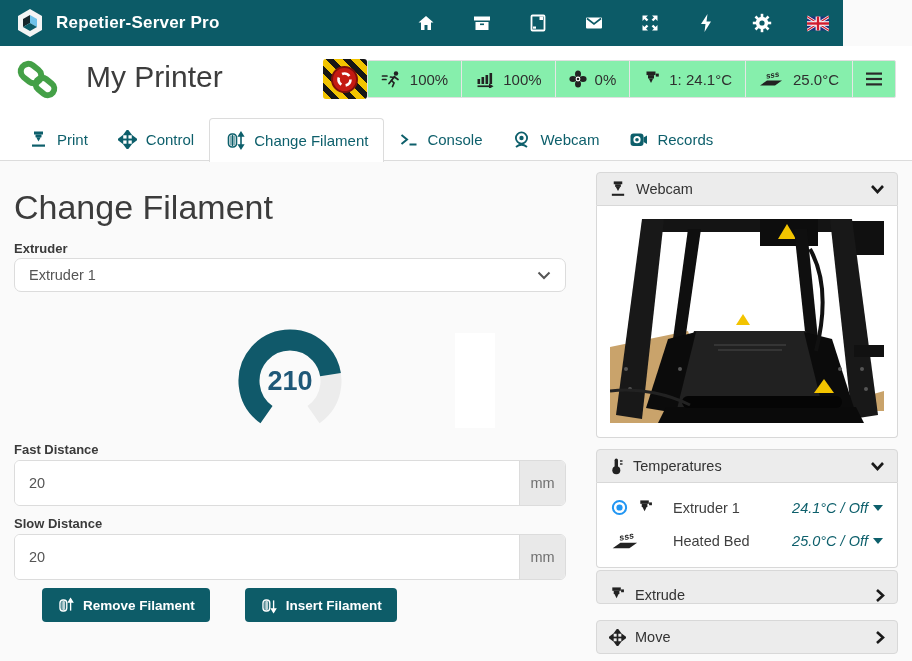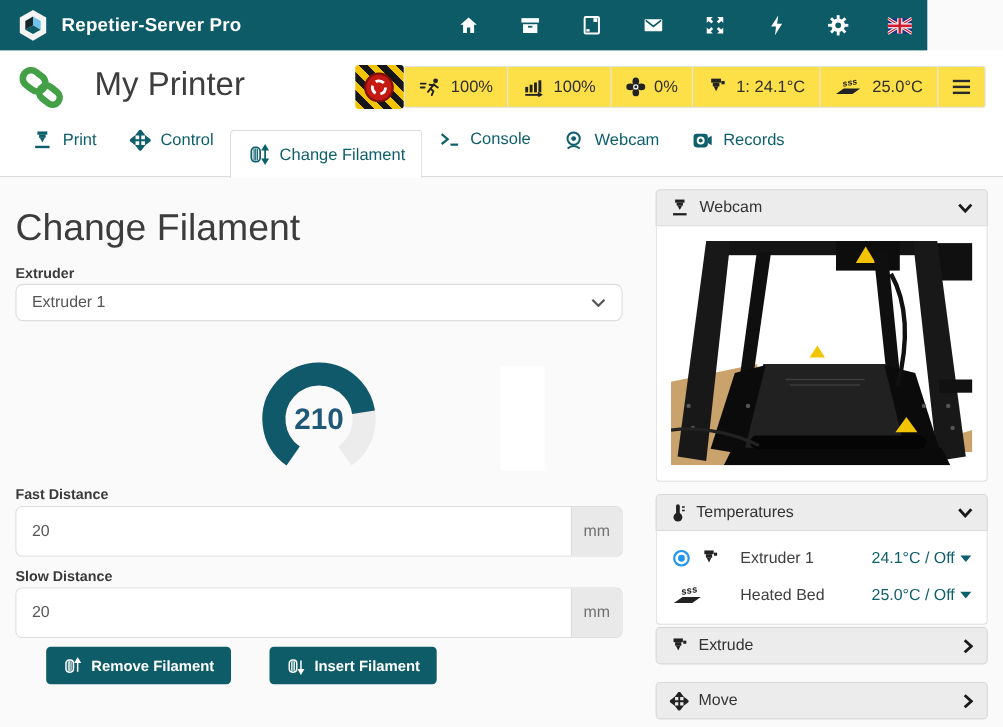--- a/index.html
+++ b/index.html
@@ -15,26 +15,26 @@
   .navicon { width:22px; height:22px; display:flex; align-items:center; justify-content:center; cursor:pointer; }
 
   
   .headerband { position:absolute; left:0; top:46px; width:912px; height:115px; background:#fff; border-bottom:1px solid #dcdcdc; }
   .linkicon { position:absolute; left:14px; top:56px; }
   .printer-title { position:absolute; left:86px; top:60px; font-size:30px; font-weight:500; color:#3d3d3d; }
 
   .statusrow { position:absolute; right:16px; top:59px; display:flex; align-items:center; }
   .estop { width:44px; height:40px; border-radius:3px; background:repeating-linear-gradient(45deg,#f2c400 0 6px,#161616 6px 12px); position:relative; cursor:pointer; }
   .estop-inner { position:absolute; left:50%; top:50%; width:27px; height:27px; margin:-13.5px 0 0 -13.5px; background:#c51a12; border:2px solid #7e0f0a; border-radius:50%; display:flex; align-items:center; justify-content:center; }
-  .statusgroup { display:flex; align-items:flex-start; height:38px; background:#fde047; border:1px solid #e0e0e0; border-radius:2px; }
+  .statusgroup { display:flex; align-items:flex-start; height:38px; background:#86efac; border:1px solid #e0e0e0; border-radius:2px; }
   .seg { display:flex; align-items:center; gap:8px; padding:0 13px; height:100%; border-left:1px solid #e6e6e6; font-size:15px; color:#2f2f2f; cursor:pointer; }
   .seg:first-child { border-left:none; }
 
   
-  .tabs { position:absolute; left:14px; top:118px; height:43px; display:flex; align-items:flex-start; }
+  .tabs { position:absolute; left:14px; top:118px; height:43px; display:flex; align-items:center; }
   .tab { display:flex; align-items:center; gap:9px; padding:0 15px; color:#0d5f6b; font-size:15px; cursor:pointer; }
   .tab.active { background:#fff; border:1px solid #dcdcdc; border-bottom:none; border-radius:4px 4px 0 0; position:relative; z-index:2; height:44px; }
 
   
   .h1 { position:absolute; left:14px; top:188px; font-size:34px; font-weight:500; color:#3c3c3c; }
   .flabel { position:absolute; font-size:13px; font-weight:700; color:#3a3a3a; }
   .selectbox { position:absolute; left:14px; top:258px; width:552px; height:34px; background:#fff; border:1px solid #dcdcdc; border-radius:7px; display:flex; align-items:center; padding:0 14px; font-size:14.5px; color:#555; cursor:pointer; }
   .selectbox .chev { margin-left:auto; display:flex; }
 
   .gauge-wrap { position:absolute; left:235px; top:326px; width:110px; height:110px; }
@@ -50,21 +50,21 @@
 
   
   .panelhdr { position:absolute; left:596px; width:302px; height:34px; background:#ececec; border:1px solid #d8d8d8; border-radius:4px; display:flex; align-items:center; gap:9px; padding:0 12px; font-size:14.5px; font-weight:500; color:#333; cursor:pointer; }
   .panelhdr.open { border-radius:4px 4px 0 0; }
   .panelhdr .chev { margin-left:auto; display:flex; }
   .panelbody { position:absolute; left:596px; width:302px; background:#fff; border:1px solid #d8d8d8; border-top:none; border-radius:0 0 4px 4px; }
   .camimg { display:block; margin:13px; }
   .temprow { display:flex; align-items:center; gap:10px; padding:8px 14px 7px 14px; }
   .temprow .icons { width:52px; display:flex; align-items:center; gap:9px; }
   .temprow .nm { font-size:14.5px; color:#3f3f3f; }
-  .temprow .val { margin-left:auto; font-size:14.5px; color:#0d5f6b; display:flex; align-items:center; gap:5px; cursor:pointer; }
+  .temprow .val { margin-left:auto; font-size:14.5px; color:#0d5f6b; display:flex; align-items:center; gap:5px; cursor:pointer;font-style:italic; }
   .caret { width:0; height:0; border-left:5px solid transparent; border-right:5px solid transparent; border-top:6px solid #0d5f6b; display:inline-block; }
 </style>
 </head>
 <body>
 
 <div id="page">
 
   <div class="topbar">
     <span class="logo">
       <svg width="32" height="32" viewBox="0 0 32 32">
@@ -477,21 +477,21 @@
           </svg>
       </span>
       <span class="nm">Heated Bed</span>
       <span class="val">
         <span>25.0°C / Off</span>
         <span class="caret"></span>
       </span>
     </div>
   </div>
 
-  <div class="panelhdr" style="top:570px;">
+  <div class="panelhdr" style="top:570px;align-items:flex-end;">
     <svg width="17" height="17" viewBox="0 0 18 18">
         <g fill="#222">
           <rect x="3.5" y="1.5" width="9" height="3.6"></rect>
           <rect x="5" y="5.1" width="6" height="3.4"></rect>
           <polygon points="5.8,8.5 10.2,8.5 8,13"></polygon>
           <rect x="12.8" y="3.6" width="3" height="3"></rect>
         </g>
       </svg>
     <span>Extrude</span>
     <span class="chev">

